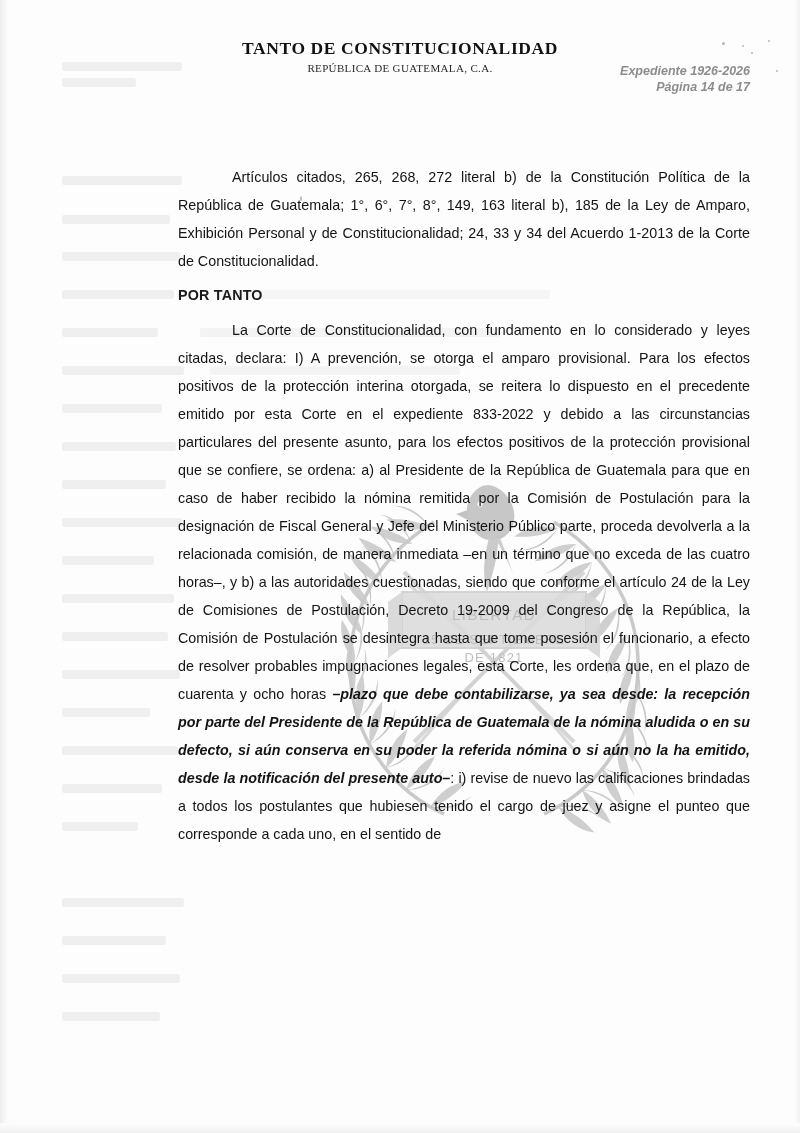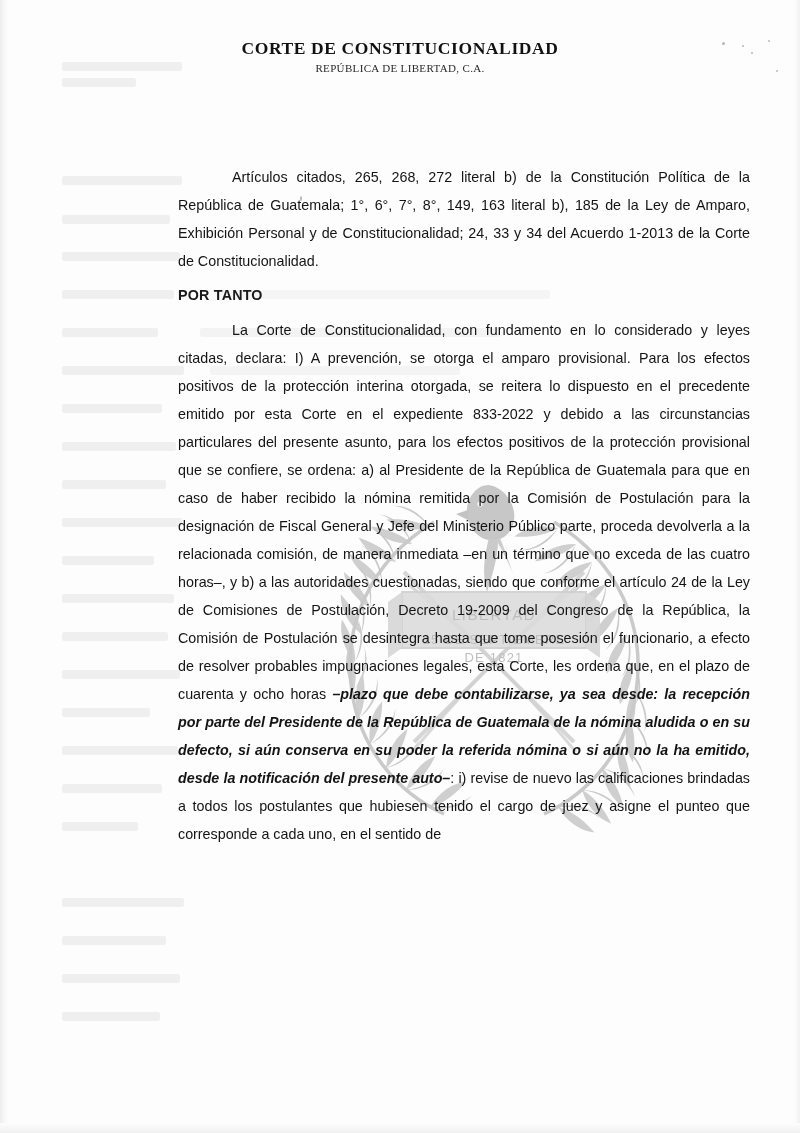--- a/index.html
+++ b/index.html
@@ -307,24 +307,28 @@
   <div class="specks">
     <div class="speck" style="left:722px; top:42px; width:3px; height:3px;"></div>
     <div class="speck" style="left:742px; top:45px; width:2px; height:2px;"></div>
     <div class="speck" style="left:768px; top:40px; width:2px; height:2px;"></div>
     <div class="speck" style="left:751px; top:52px; width:2px; height:2px;"></div>
     <div class="speck" style="left:776px; top:70px; width:2px; height:2px;"></div>
     <div class="speck" style="left:300px; top:196px; width:2px; height:5px;"></div>
   </div>
 
   <div class="header">
-    <p class="court-title">CORTE DE CONSTITUCIONALIDAD</p>
-    <p class="court-sub">REPÚBLICA DE LIBERTAD, C.A.</p>
-  </div>
-
+    <p class="court-title">TANTO DE CONSTITUCIONALIDAD</p>
+    <p class="court-sub">REPÚBLICA DE GUATEMALA, C.A.</p>
+  </div>
+
+  <div class="docmeta">
+    <div>Expediente 1926-2026</div>
+    <div>Página 14 de 17</div>
+  </div>
 
   <div class="content">
 
     <p class="para indent">
       <span>Artículos citados, 265, 268, 272 literal b) de la Constitución Política de la República de Guatemala; 1°, 6°, 7°, 8°, 149, 163 literal b), 185 de la Ley de Amparo, Exhibición Personal y de Constitucionalidad; 24, 33 y 34 del Acuerdo 1-2013 de la Corte de Constitucionalidad.</span>
     </p>
 
     <p class="heading-center">POR TANTO</p>
 
     <p class="para indent block-last">

